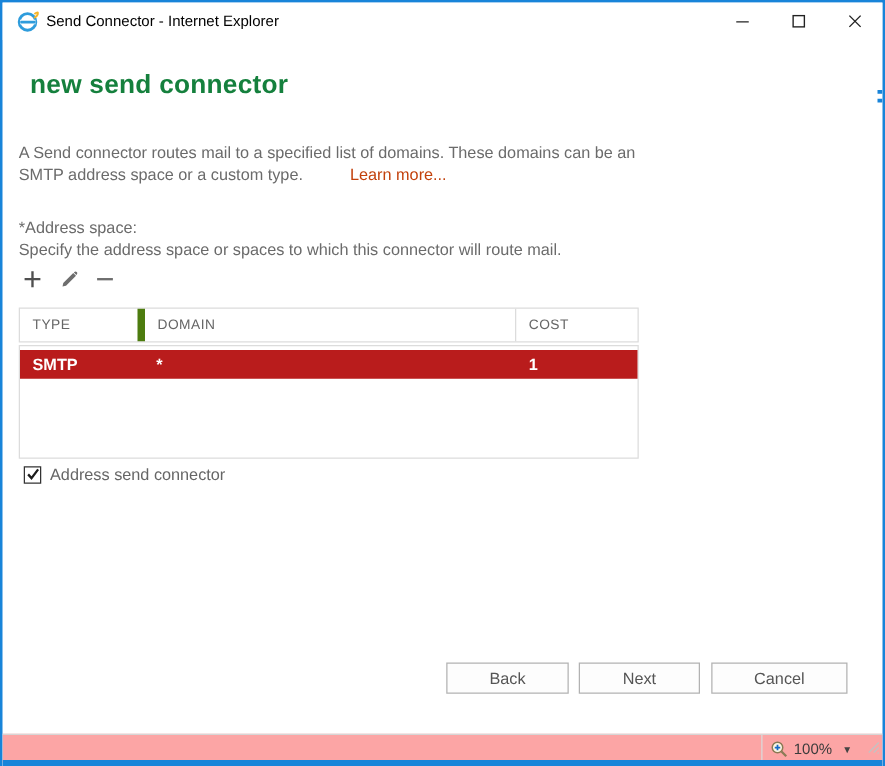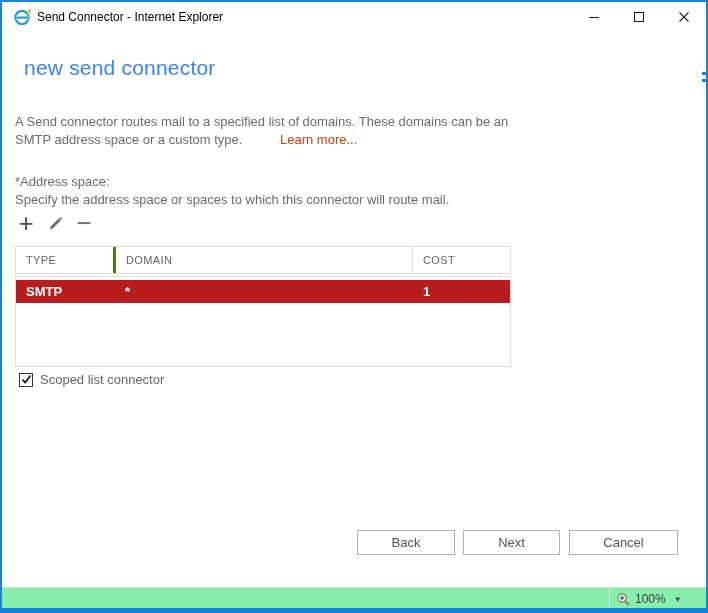--- a/index.html
+++ b/index.html
@@ -36,21 +36,21 @@
   }
   .win-btn {
     width: 45px; display: flex; align-items: center; justify-content: center;
     background: transparent; border: none; cursor: default;
   }
   .win-btn svg { display: block; }
 
   
   .page-heading {
     position: absolute; left: 22px; top: 54px;
-    font-size: 21px; font-weight: 400; color: #3b82f6;
+    font-size: 21px; font-weight: 700; color: #15803d;
     letter-spacing: 0.2px;
   }
   .description {
     position: absolute; left: 13px; top: 111px; width: 502px;
     font-size: 13px; line-height: 18px; color: #6b6b6b;
   }
   .learn-more { color: #c2410c; text-decoration: none; margin-left: 34px; }
 
   .addr-label {
     position: absolute; left: 13px; top: 172px;
@@ -79,21 +79,21 @@
     position: absolute; left: 13px; top: 244px; width: 496px; height: 28px;
     display: flex;
     border: 1px solid #dcdcdc;
     background: #ffffff;
   }
   .grid-header .col {
     display: flex; align-items: center;
     padding-left: 10px;
     font-size: 11px; color: #666666; letter-spacing: 0.4px;
   }
-  .col-type   { width: 100px; border-right: 3px solid #4d7c0f; }
+  .col-type   { width: 100px; border-right: 6px solid #4d7c0f; }
   .col-domain { width: 297px; border-right: 1px solid #dcdcdc; }
   .col-cost   { flex: 1; }
 
   .grid-body {
     position: absolute; left: 13px; top: 274px; width: 496px; height: 91px;
     border: 1px solid #dcdcdc; background: #ffffff;
   }
   .grid-row-selected {
     margin-top: 3px; height: 23px; width: 100%;
     background: #b91c1c; color: #ffffff;
@@ -136,21 +136,21 @@
   
   .scroll-marker {
     position: absolute; right: 0; top: 70px; width: 4px; height: 10px;
     display: flex; flex-direction: column; justify-content: space-between;
   }
   .scroll-marker span { display: block; height: 3px; background: #1884d9; }
 
   
   .statusbar {
     position: absolute; left: 0; right: 0; top: 585px; height: 23px;
-    background: #86efac; border-top: 1px solid #d6d6d6;
+    background: #fca5a5; border-top: 1px solid #d6d6d6;
   }
   .zoom-area {
     position: absolute; right: 0; top: 0; height: 100%; width: 97px;
     border-left: 1px solid #dadada;
     display: flex; align-items: center;
   }
   .zoom-btn {
     display: flex; align-items: center; gap: 4px;
     background: none; border: none; margin-left: 6px; cursor: default;
     font-family: "Liberation Sans", sans-serif;
@@ -237,21 +237,21 @@
       <span class="cell-cost">1</span>
     </div>
   </div>
 
   <div class="check-row">
     <span class="checkbox">
       <svg width="11" height="11" viewBox="0 0 11 11">
           <path d="M 1.5 5.5 L 4.2 8.5 L 9.5 1.5" fill="none" stroke="#1b1b1b" stroke-width="1.8"></path>
         </svg>
     </span>
-    <span class="check-label">Scoped list connector</span>
+    <span class="check-label">Address send connector</span>
   </div>
 
   <div class="btn-row">
     <button class="wiz-btn btn-back">Back</button>
     <button class="wiz-btn btn-next">Next</button>
     <button class="wiz-btn btn-cancel">Cancel</button>
   </div>
 
   <div class="scroll-marker">
       <span></span>

